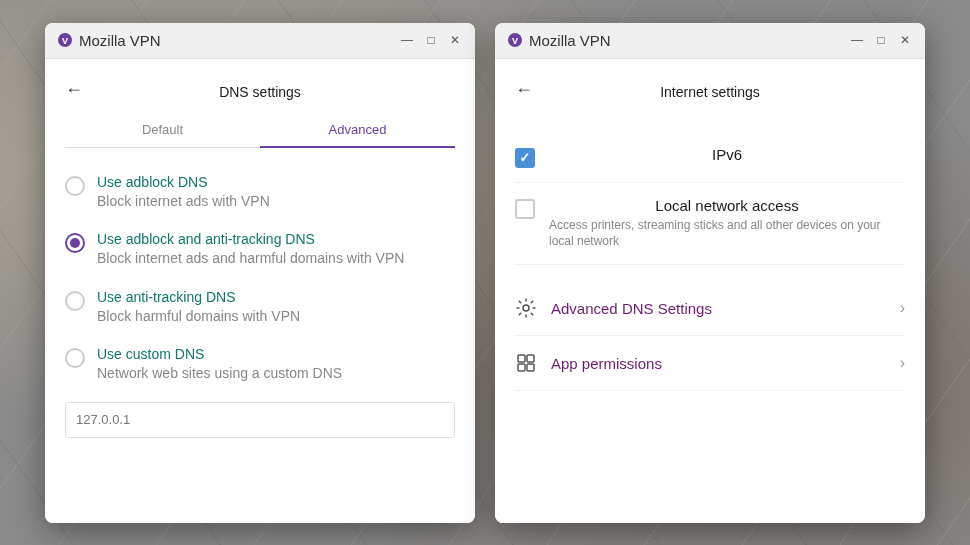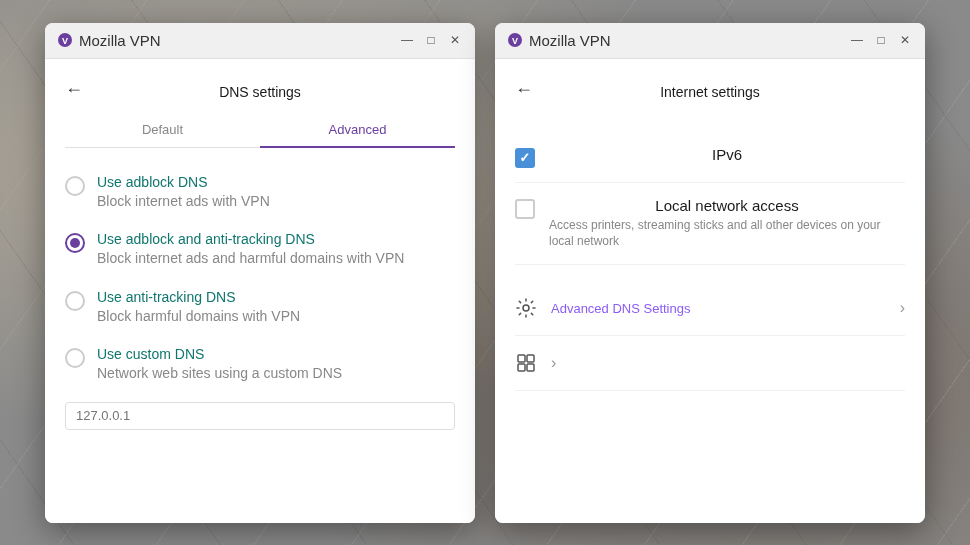--- a/index.html
+++ b/index.html
@@ -223,21 +223,21 @@
     .radio-label-desc {
       font-size: 14px;
       color: #888;
       margin-top: 2px;
       line-height: 1.4;
     }
 
     
     .dns-input {
       width: 100%;
-      height: 28px;
+      height: 36px;
       border: 1px solid #ddd;
       border-radius: 4px;
       padding: 0 10px;
       font-size: 13px;
       color: #aaa;
       margin-top: 8px;
       outline: none;
       background: #fff;
     }
 
@@ -311,22 +311,22 @@
       height: 22px;
       display: flex;
       align-items: center;
       justify-content: center;
       flex-shrink: 0;
       color: #555;
     }
 
     .settings-row-label {
       flex: 1;
-      font-size: 13px;
-      color: #8b5cf6;
+      font-size: 15px;
+      color: #701a75;
       font-weight: 500;
     }
 
     .settings-row-chevron {
       color: #999;
       font-size: 16px;
     }
 
     .section-spacer {
       height: 16px;
@@ -465,17 +465,18 @@
 
       <div class="settings-row">
         <div class="settings-row-icon">
           <svg width="20" height="20" viewBox="0 0 20 20" fill="none">
             <rect x="2" y="2" width="7" height="7" rx="1" stroke="#555" stroke-width="1.5"></rect>
             <rect x="11" y="2" width="7" height="7" rx="1" stroke="#555" stroke-width="1.5"></rect>
             <rect x="2" y="11" width="7" height="7" rx="1" stroke="#555" stroke-width="1.5"></rect>
             <rect x="11" y="11" width="7" height="7" rx="1" stroke="#555" stroke-width="1.5"></rect>
           </svg>
         </div>
+        <span class="settings-row-label">App permissions</span>
         <span class="settings-row-chevron">›</span>
       </div>
     </div>
   </div>
 </div>
 
 </body></html>

